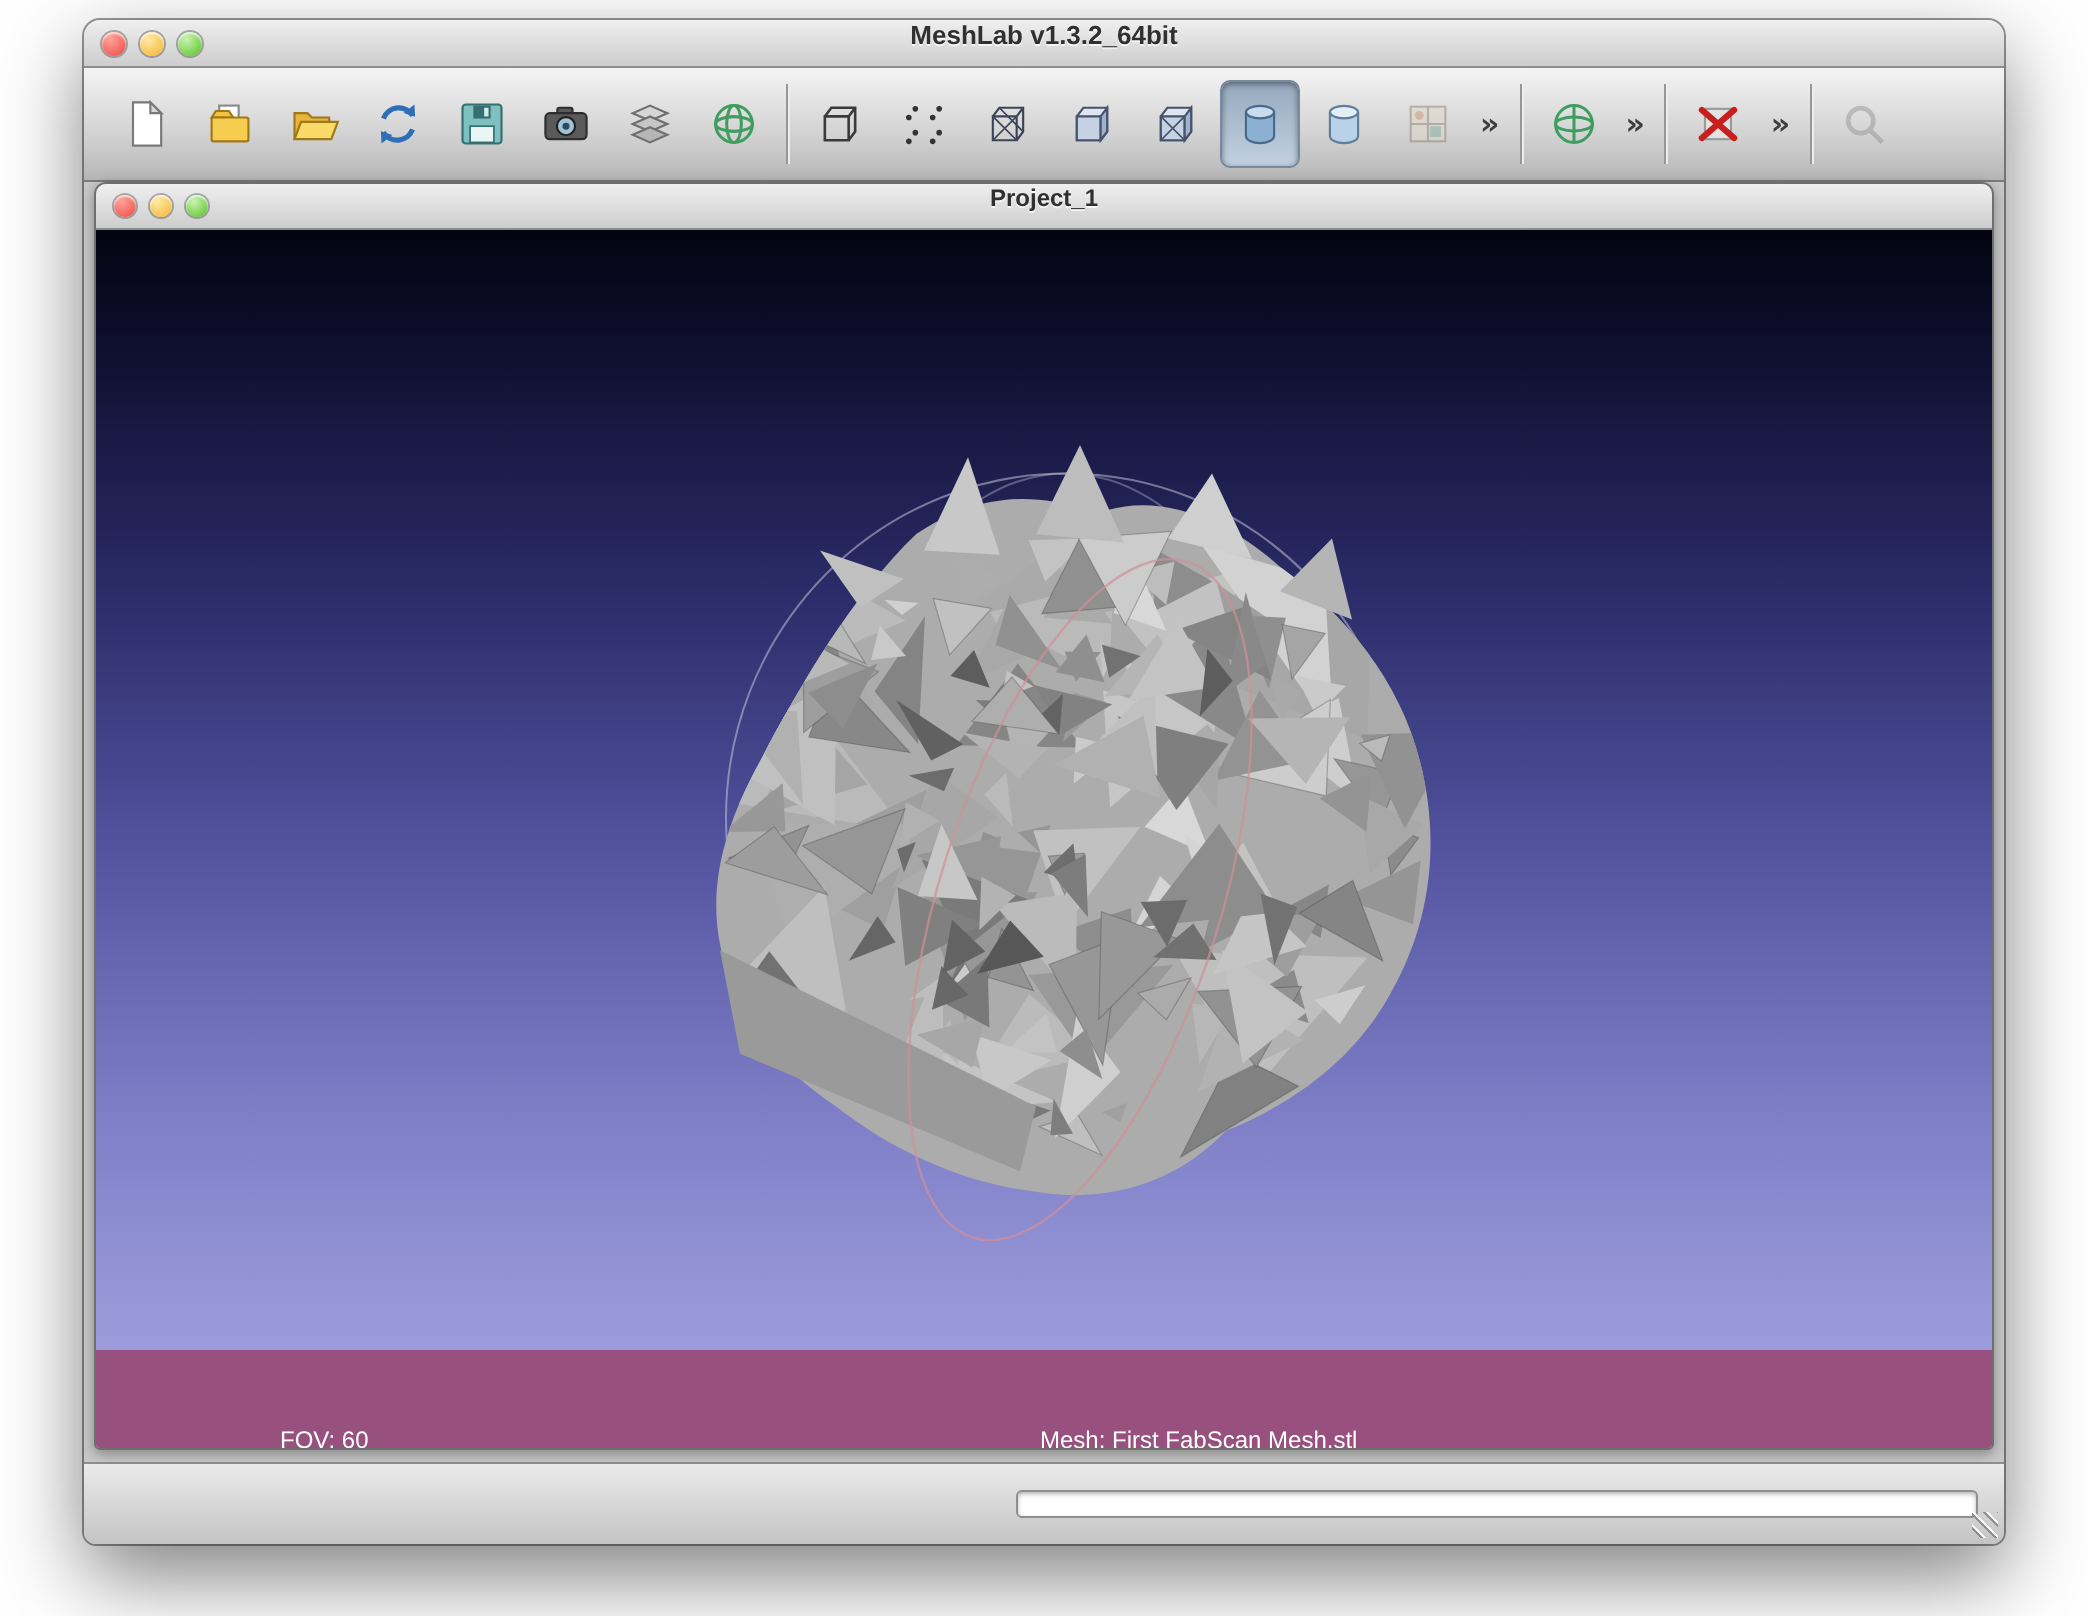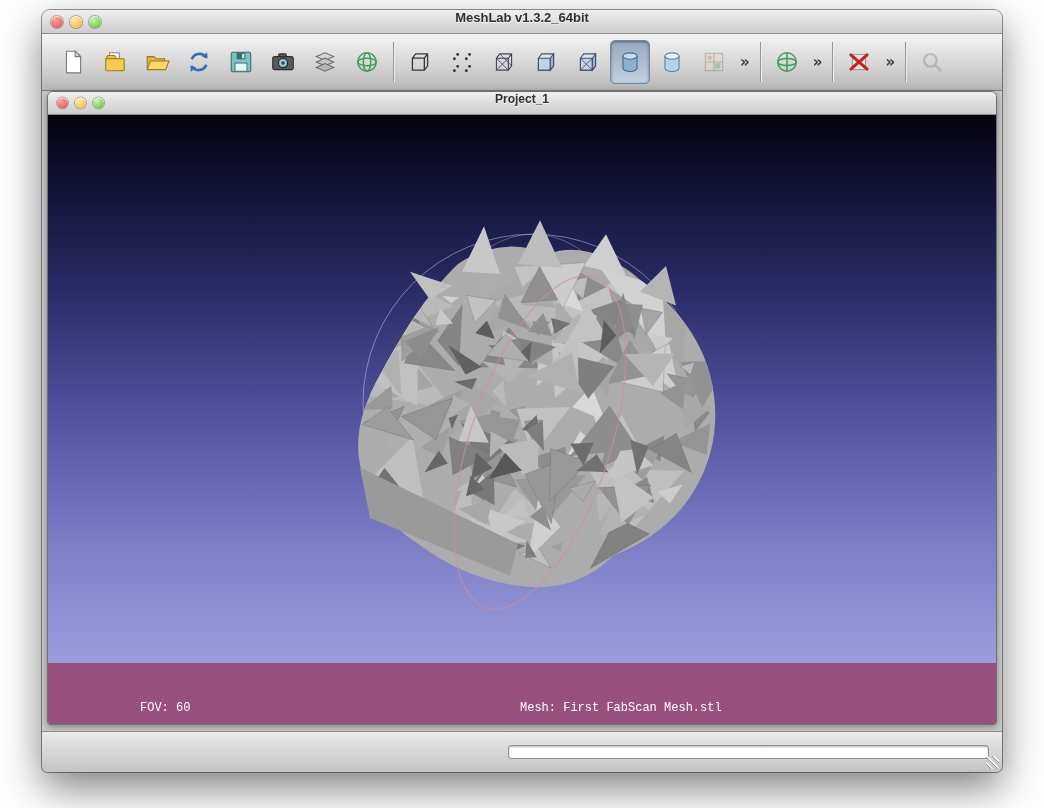--- a/index.html
+++ b/index.html
@@ -31,21 +31,21 @@
   .content{flex:1;background:#c9c9c9;padding:0 5px 6px;display:flex;flex-direction:column;min-height:0;}
   .doc-window{flex:1;display:flex;flex-direction:column;min-height:0;border:1px solid #6f6f6f;
     border-radius:6px 6px 3px 3px;overflow:hidden;box-shadow:0 2px 7px rgba(0,0,0,.35);}
   .titlebar.inner{height:22px;}
   .titlebar.inner .title{font-size:12px;}
 
   .viewport{flex:1;position:relative;min-height:0;overflow:hidden;
     background:linear-gradient(180deg,#040410 0%,#0e0e2e 10%,#2b2b68 32%,#52529f 55%,#7d7dc6 78%,#9c9cdc 100%);}
   .viewport svg{position:absolute;left:0;top:0;width:100%;height:100%;}
 
-  .hud-bar{height:61px;flex:0 0 auto;position:relative;color:#fff;font-size:12px;line-height:15px;font-family:Liberation Mono, monospace;}
+  .hud-bar{height:49px;flex:0 0 auto;position:relative;color:#fff;font-size:12px;line-height:15px;}
   .hud-left{position:absolute;left:92px;top:8px;white-space:pre;}
   .hud-center{position:absolute;left:472px;top:8px;white-space:pre;}
 
   .statusbar{height:40px;flex:0 0 auto;position:relative;
     background:linear-gradient(#eaeaea,#c4c4c4);border-top:1px solid #8d8d8d;}
   .progress-field{position:absolute;left:466px;right:13px;top:13px;height:12px;background:#ffffff;
     border:1px solid #8f8f8f;border-radius:3px;box-shadow:inset 0 1px 2px rgba(0,0,0,.3);}
   .resize-grip{position:absolute;right:3px;bottom:3px;width:13px;height:13px;
     background:repeating-linear-gradient(45deg,rgba(0,0,0,0) 0 3px,#8f8f8f 3px 4px,rgba(255,255,255,.85) 4px 5px);}
 </style>

